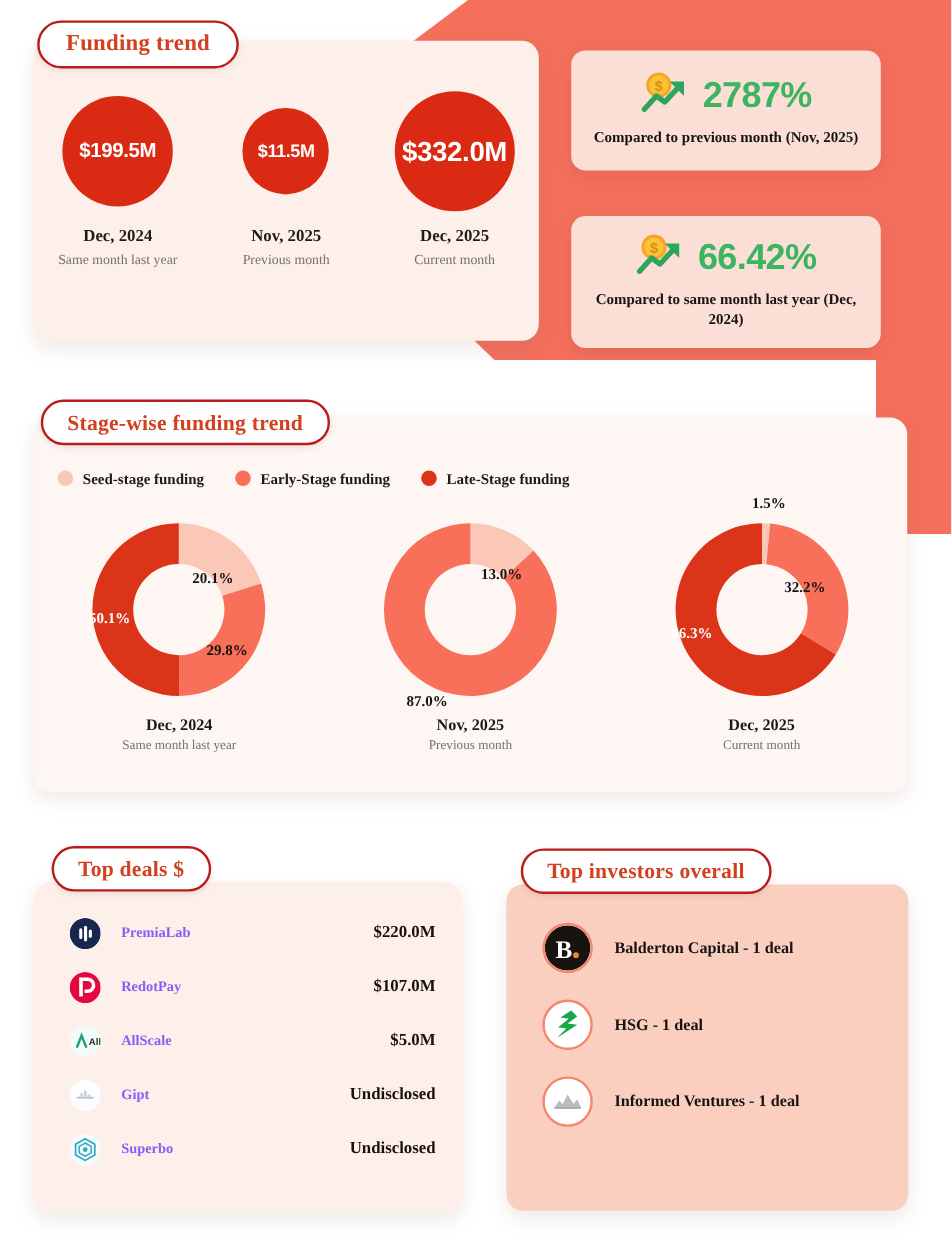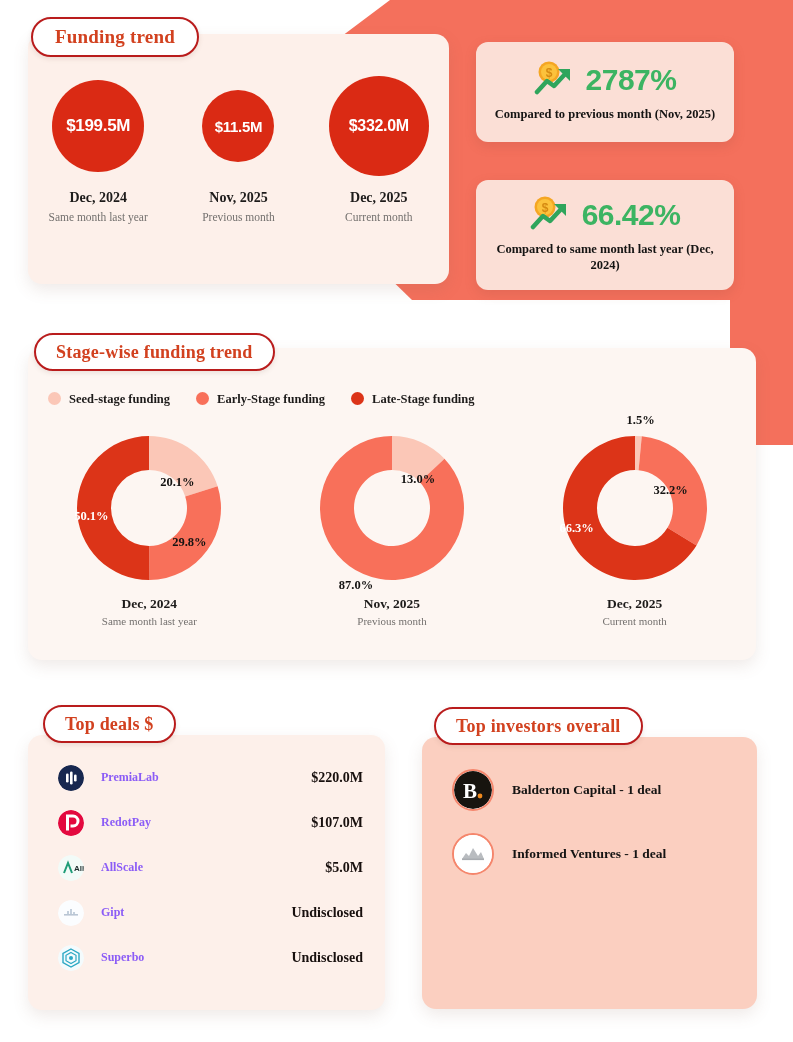--- a/index.html
+++ b/index.html
@@ -107,21 +107,21 @@
     display: flex;
     align-items: center;
     justify-content: center;
     color: #ffffff;
     font-family: "Liberation Sans", sans-serif;
     font-weight: bold;
     letter-spacing: -0.3px;
   }
   .bubble-b0 { width: 92px; height: 92px; font-size: 17px; }
   .bubble-b1 { width: 72px; height: 72px; font-size: 15px; }
-  .bubble-b2 { width: 100px; height: 100px; font-size: 16px; }
+  .bubble-b2 { width: 100px; height: 100px; font-size: 23px; }
 
   .bubble-period {
     margin-top: 10px;
     font-size: 14px;
     font-weight: bold;
     color: #1d1b1a;
     font-family: "Liberation Serif", serif;
   }
   .bubble-sub {
     margin-top: 4px;
@@ -499,20 +499,29 @@
               <text x="16" y="27" font-family="Liberation Serif, serif" font-size="21" font-weight="bold" fill="#fff" text-anchor="middle">B</text>
               <circle cx="26" cy="25" r="2.4" fill="#f08a1e"></circle>
             </svg>
           </span>
           <span class="inv-name">Balderton Capital - 1 deal</span>
         </div>
         <div class="inv-row">
           <span class="inv-logo">
             <svg width="38" height="38" viewBox="0 0 38 38">
               <circle cx="19" cy="19" r="19" fill="#fff"></circle>
+              <path d="M22 7 L13 13 L20 14 L11 21 L18 22 L10 30 L27 19 L19 18 L27 12 Z" fill="#18a84c"></path>
+            </svg>
+          </span>
+          <span class="inv-name">HSG - 1 deal</span>
+        </div>
+        <div class="inv-row">
+          <span class="inv-logo">
+            <svg width="38" height="38" viewBox="0 0 38 38">
+              <circle cx="19" cy="19" r="19" fill="#fff"></circle>
               <path d="M8 24 L12 18 L15 21 L19 13 L24 21 L27 17 L30 24 Z" fill="#b9bcc0"></path>
               <rect x="8" y="23.5" width="22" height="1.6" fill="#a8abb0"></rect>
             </svg>
           </span>
           <span class="inv-name">Informed Ventures - 1 deal</span>
         </div>
       </div>
   </div>
   <div class="pill" id="inv-pill">Top investors overall</div>
 

